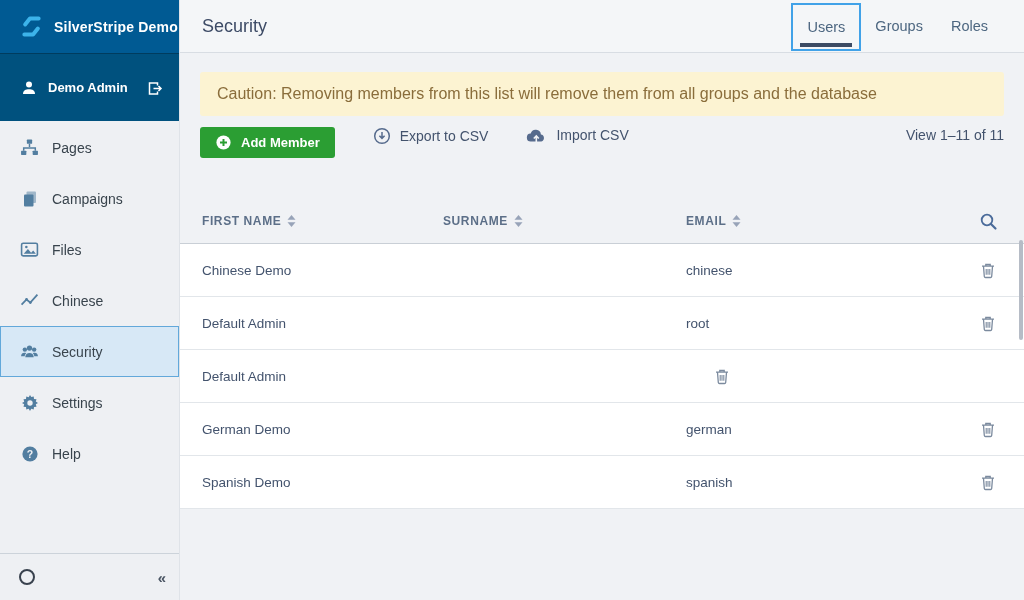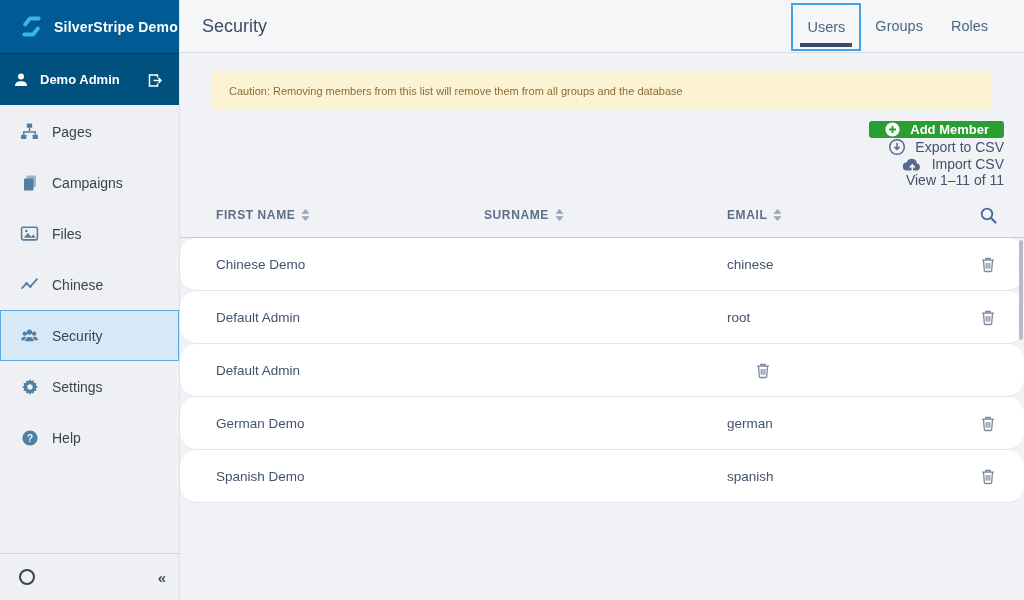--- a/index.html
+++ b/index.html
@@ -12,22 +12,22 @@
   }
 
   
   .sidebar { width:180px; flex-shrink:0; background:#eef0f3; position:relative; border-right:1px solid #dfe3e8; }
   .brand {
     height:53px; background:#005a93; display:flex; align-items:center;
     padding-left:18px; gap:9px;
   }
   .brand-title { color:#fff; font-size:14px; font-weight:bold; letter-spacing:.2px; }
   .userbar {
-    height:52px; background:#00517e; border-top:1px solid rgba(0,0,0,.25);
-    display:flex; align-items:center; padding:0 15px 0 13px; gap:11px;
+    height:68px; background:#00517e; border-top:1px solid rgba(0,0,0,.25);
+    display:flex; align-items:center; padding:0 15px 0 21px; gap:11px;
   }
   .user-name { color:#fff; font-size:13px; font-weight:600; flex:1; }
   .logout-btn { display:flex; align-items:center; cursor:pointer; }
 
   .menu { padding-top:1px; }
   .menu-item {
     height:51px; display:flex; align-items:center; gap:13px;
     padding-left:20px; font-size:14px; color:#39444d; cursor:pointer;
   }
   .menu-item .mi-icon { width:19px; height:19px; color:#527ea0; display:flex; align-items:center; justify-content:center; flex-shrink:0; }
@@ -53,25 +53,25 @@
   .tab {
     display:flex; align-items:center; padding:0 14px; font-size:14.5px;
     color:#4c6680; cursor:pointer; position:relative;
   }
   .tab.active { border:2px solid #41a2e8; margin:3px 0 1px; }
   .tab.active::after {
     content:""; position:absolute; left:7px; right:7px; bottom:2px; height:4px; background:#3c4b64;
   }
 
   .alert {
-    margin:19px 32px 0; background:#fcf3d2; border-radius:3px;
-    padding:13px 17px; color:#8a6d3b; font-size:11px;
-  }
-
-  .toolbar { margin:11px 20px 0; display:flex; align-items:flex-end; height:32px;flex-direction:column; }
+    margin:19px 20px 0; background:#fcf3d2; border-radius:3px;
+    padding:13px 17px; color:#8a6d3b; font-size:16px;
+  }
+
+  .toolbar { margin:11px 20px 0; display:flex; align-items:flex-start; height:32px; }
   .btn-add {
     background:#2b9e33; color:#fff; border:none; border-radius:3px; height:31px;
     padding:0 15px; font-size:13px; font-weight:bold; display:flex; align-items:center;
     gap:9px; cursor:pointer; font-family:inherit;
   }
   .link-btn {
     margin-left:38px; display:flex; align-items:center; gap:9px;
     font-size:14px; color:#43536d; cursor:pointer; background:none; border:none; font-family:inherit;
   }
   .link-btn .lb-icon { color:#566b8d; display:flex; }
@@ -80,25 +80,25 @@
   
   .grid { margin-top:40px; }
   .grid-head {
     display:flex; align-items:center; height:45px; padding-left:22px;
     border-bottom:1px solid #c9cfd6;
   }
   .col-label {
     font-size:12px; color:#5c6f88; font-weight:600; letter-spacing:.6px;
     display:flex; align-items:center; gap:6px; cursor:pointer;
   }
-  .c1 { width:268px;margin-left:14px; } .c2 { width:243px; } .c3 { flex:1; }
+  .c1 { width:241px; } .c2 { width:243px; } .c3 { flex:1; }
   .c4 { width:72px; display:flex; justify-content:center; align-items:center; }
   .grid-row {
     background:#fff; border-bottom:1px solid #e2e6ea; height:53px;
-    display:flex; align-items:center; padding-left:22px; font-size:13.5px; color:#43536d;border-radius:17px;
+    display:flex; align-items:center; padding-left:22px; font-size:13.5px; color:#43536d;
   }
   .cell { overflow:hidden; white-space:nowrap; }
   .sort-icon { display:inline-flex; color:#97a3b8; }
   .search-btn, .trash-btn { background:none; border:none; cursor:pointer; display:flex; padding:2px; }
   .search-btn { color:#4a6b9a; }
   .trash-btn { color:#7b8a9e; }
 
   .scroll-thumb {
     position:absolute; right:1px; top:240px; width:4px; height:100px;
     background:#b6bcc6; border-radius:2px;

